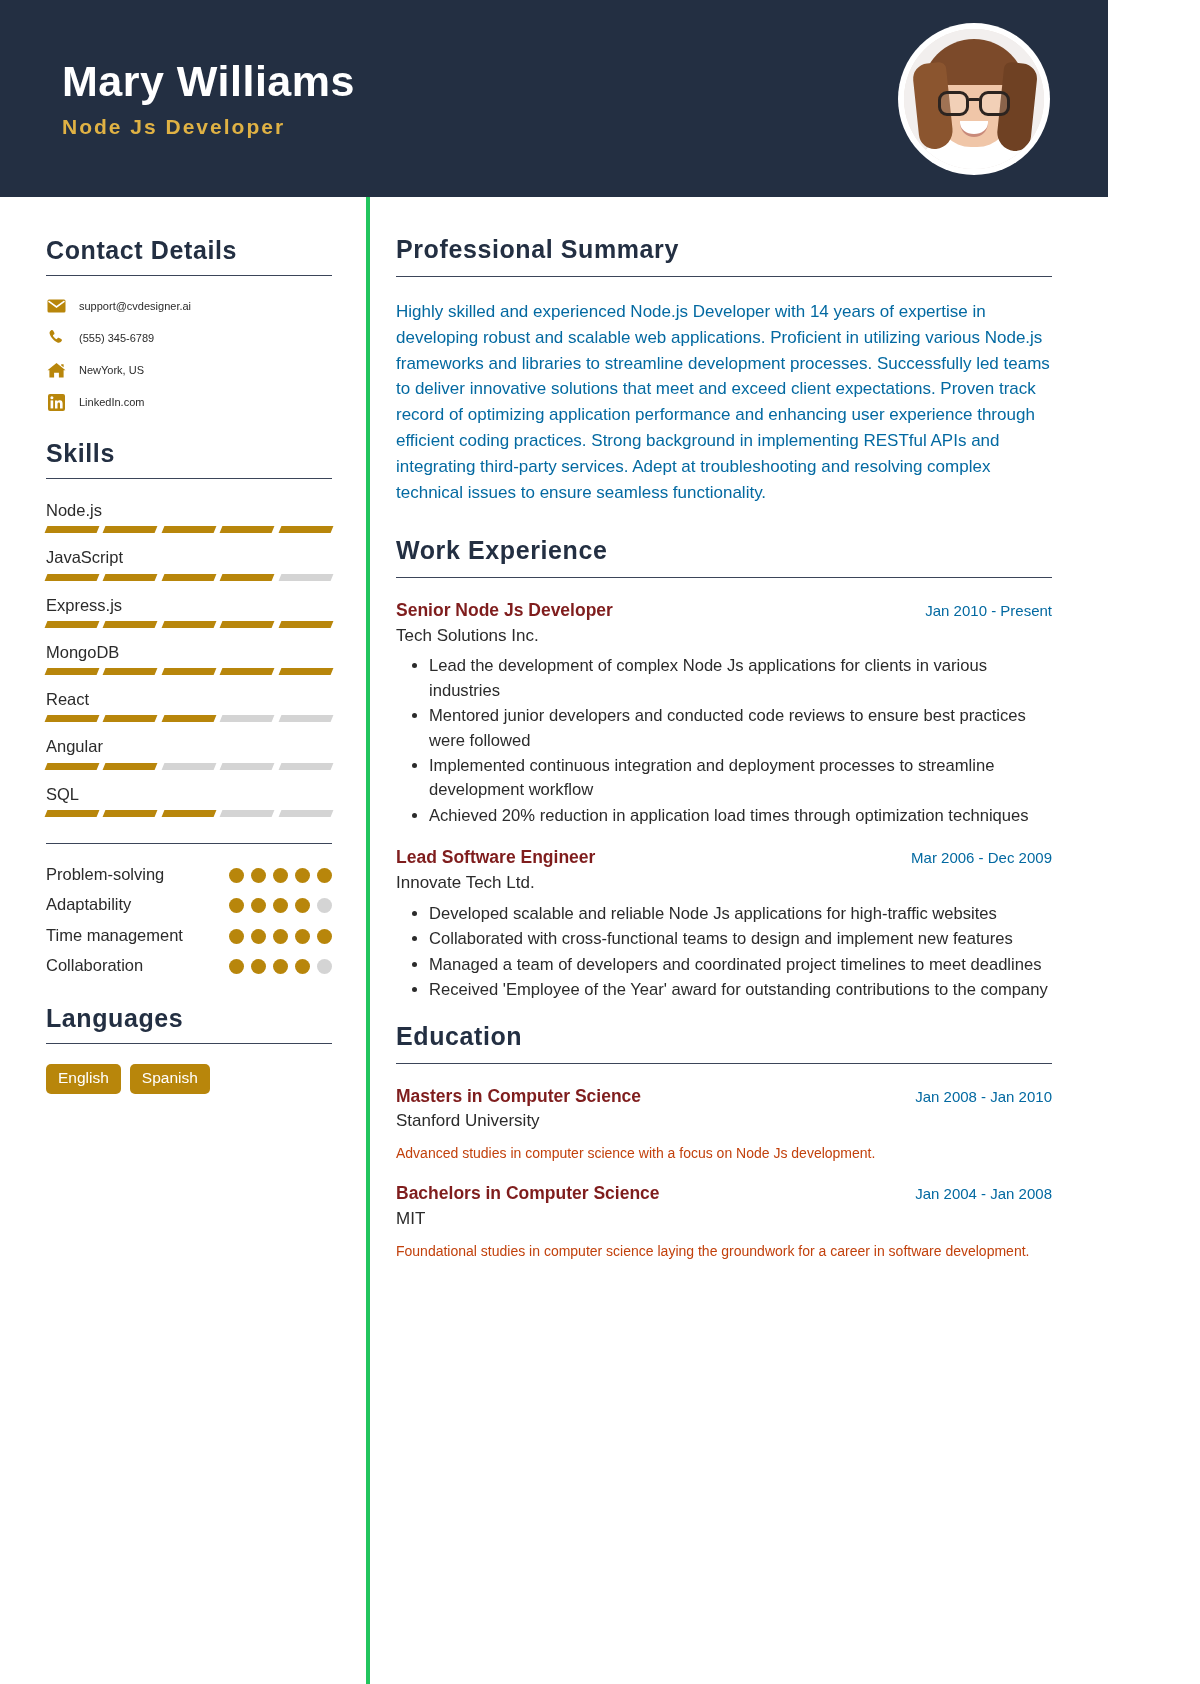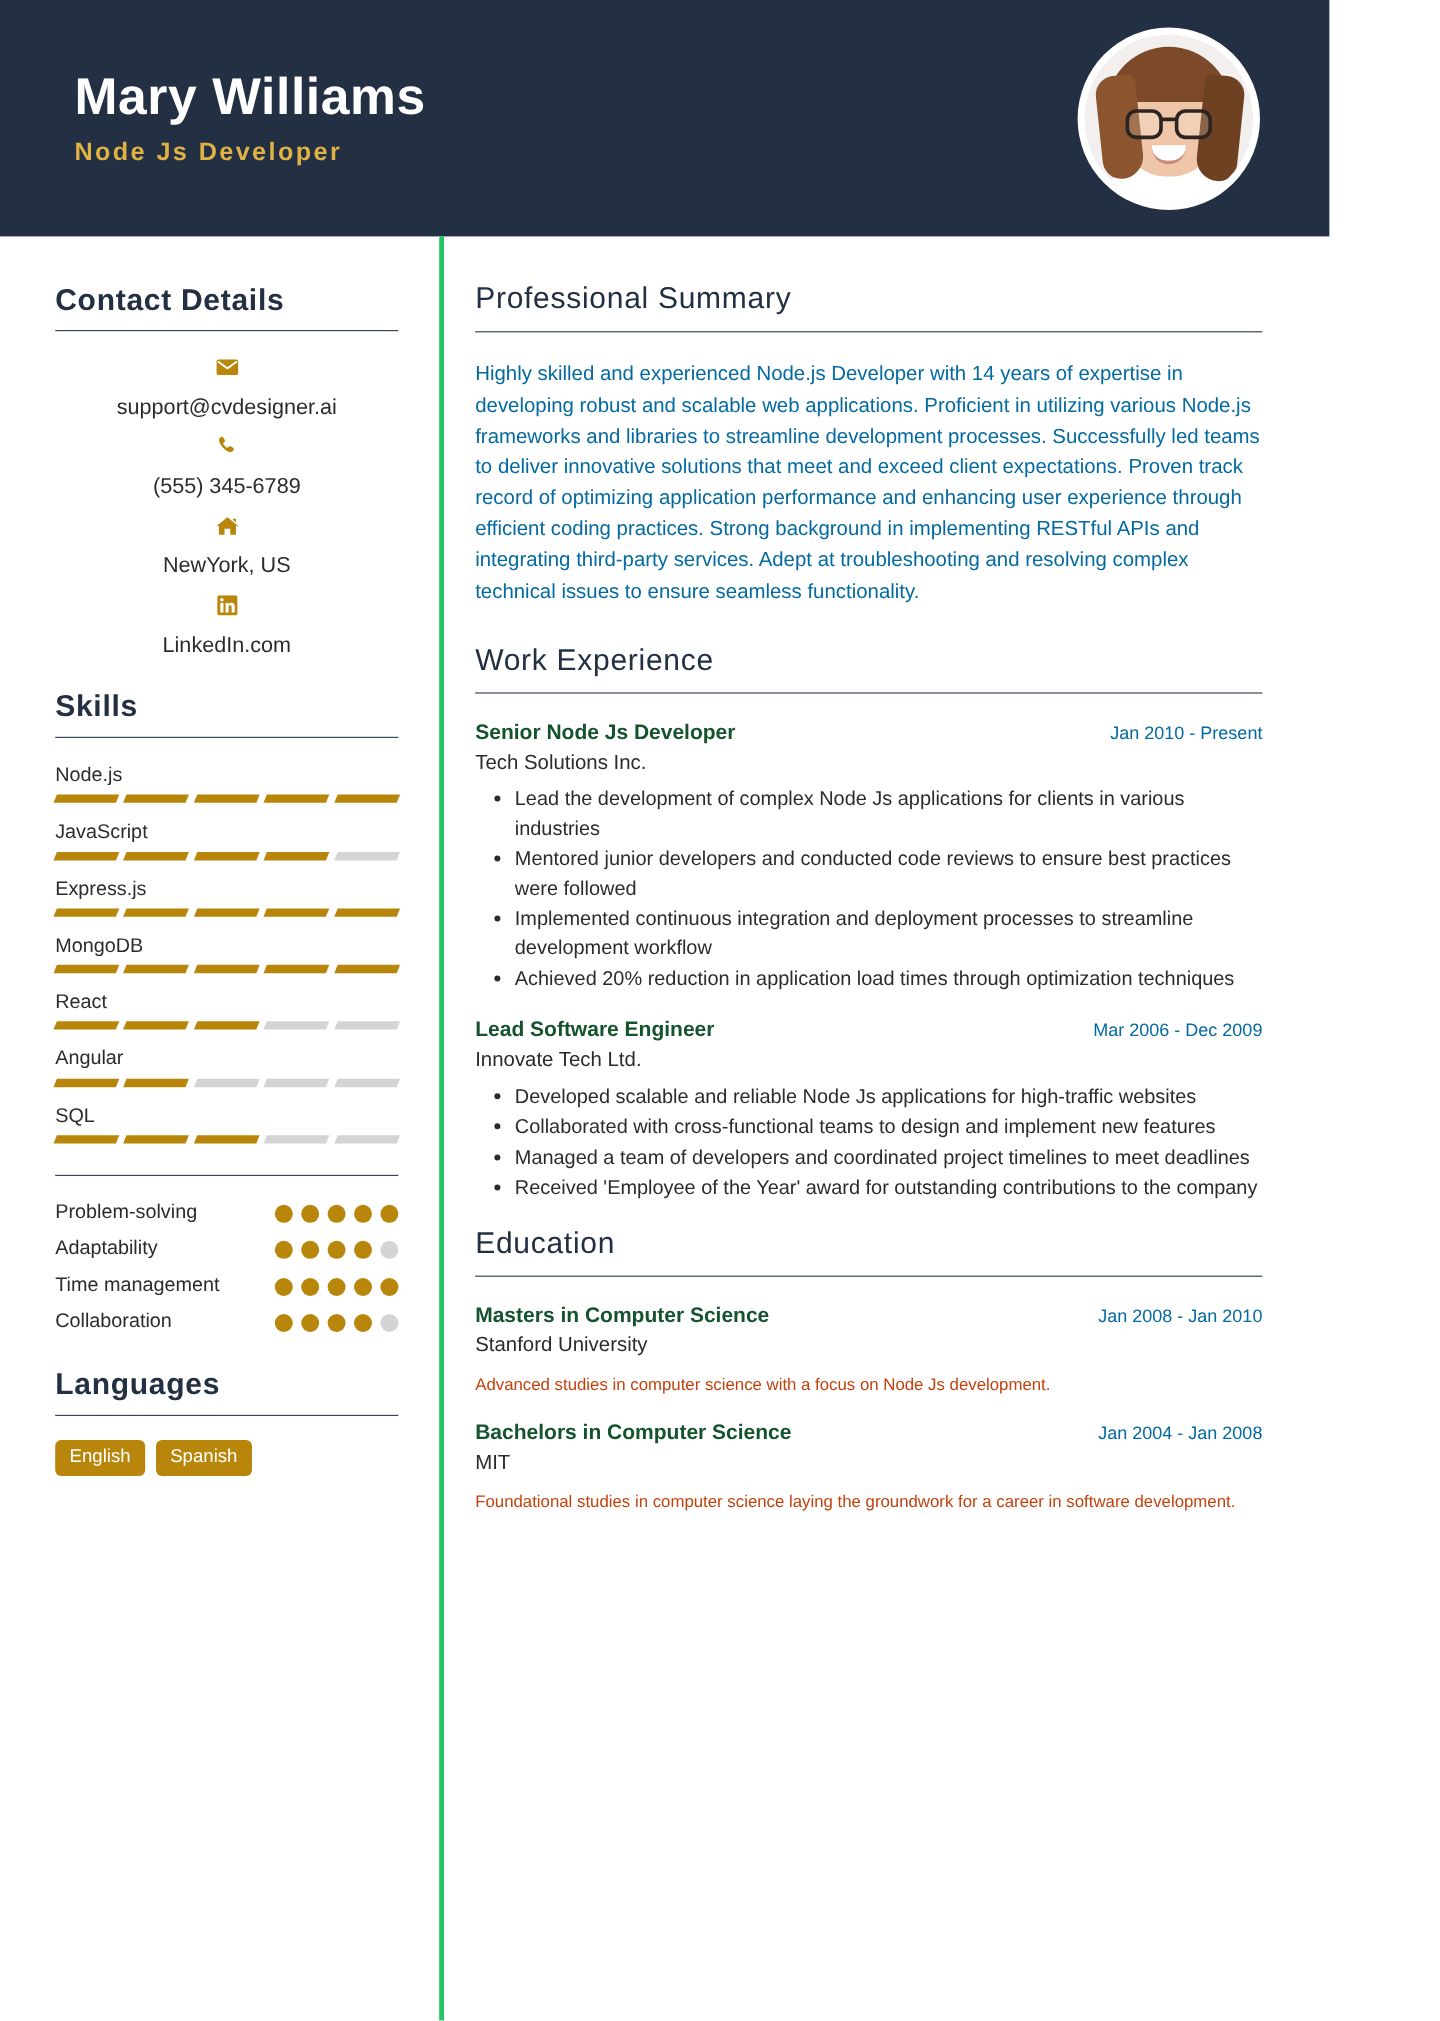--- a/index.html
+++ b/index.html
@@ -71,28 +71,28 @@
   }
 
   
   .sec-title{
     font-size:25px;font-weight:bold;color:#232f42;
     letter-spacing:.6px;margin:0 0 10px 0;line-height:1.2;
   }
   .sec-rule{height:1px;background:#3b4559;margin:0 0 20px 0;}
   .sec{margin-bottom:26px;}
   .sec-r{margin-bottom:8px;}
-  .sec-title-r{font-size:25px;font-weight:normal;color:#232f42;letter-spacing:.6px;margin:0 0 12px 0;}
+  .sec-title-r{font-size:25px;font-weight:bold;color:#232f42;letter-spacing:.6px;margin:0 0 12px 0;}
   .sec-rule-r{height:1px;background:#3b4559;margin:0 0 22px 0;}
 
   
   .contact-list{list-style:none;margin:0;padding:0;}
   .contact-item{
     display:flex;align-items:center;gap:13px;margin-bottom:12px;
-    font-size:18px;color:#2b2b2b;flex-direction:column;
+    font-size:11px;color:#2b2b2b;
   }
   .c-ico{width:20px;height:20px;flex:0 0 20px;display:flex;align-items:center;justify-content:center;color:#b8860b;}
   .c-ico svg{display:block;}
 
   
   .skill-row{margin-bottom:5px;}
   .skill-name{font-size:16.5px;color:#2b2b2b;margin-bottom:5px;line-height:1.35;}
   .bar{display:flex;gap:6px;margin-bottom:13px;}
   .seg{
     height:7px;flex:1 1 0;background:#d4d4d4;
@@ -116,21 +116,21 @@
     background:#b8860b;color:#ffffff;font-size:15.5px;
     padding:5px 12px 7px;border-radius:5px;line-height:1.2;
   }
 
   
   .summary{
     font-size:17px;line-height:1.52;color:#0369a1;margin:0 0 30px 0;text-align:left;
   }
   .entry{margin-bottom:19px;}
   .entry-head{display:flex;align-items:baseline;justify-content:space-between;gap:18px;}
-  .entry-title{font-size:17.5px;font-weight:bold;color:#14532d;line-height:1.25;text-align:right;}
+  .entry-title{font-size:17.5px;font-weight:bold;color:#7f1d1d;line-height:1.25;text-align:right;}
   .entry-date{font-size:15px;color:#0369a1;white-space:nowrap;flex:0 0 auto;}
   .entry-org{font-size:17px;color:#2b2b2b;margin-top:3px;line-height:1.35;}
   .bullets{margin:7px 0 0 0;padding:0 0 0 33px;}
   .bullets li{font-size:16.6px;line-height:1.47;margin-bottom:1px;color:#2b2b2b;}
   .edu-desc{font-size:14px;line-height:1.47;color:#c2410c;margin-top:10px;}
 </style>
 </head>
 <body>
 
 <div class="page">

